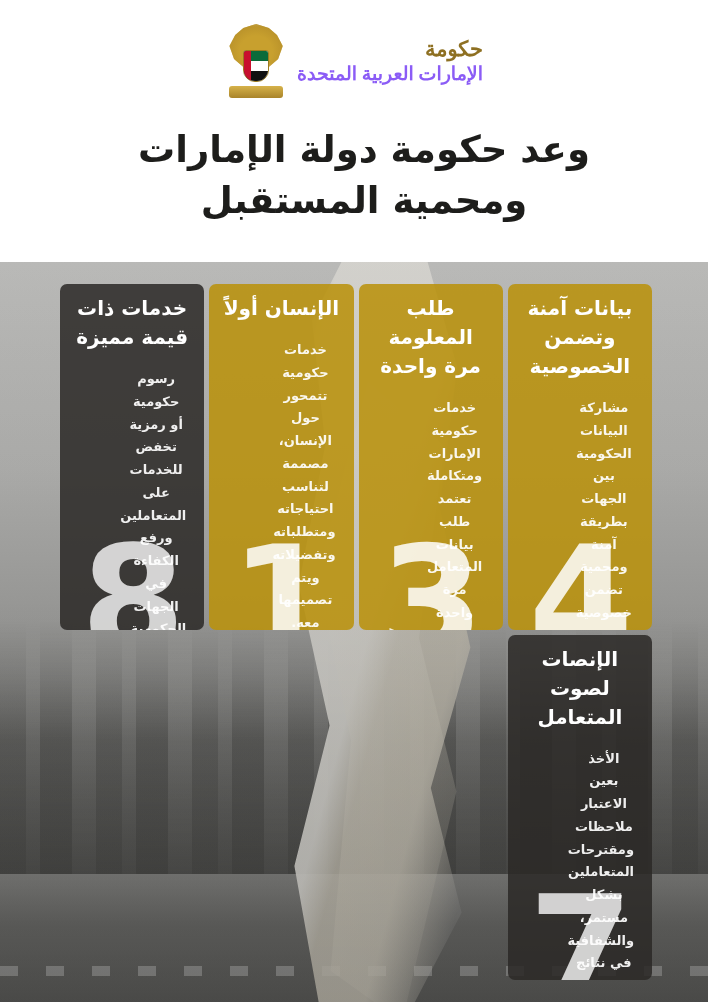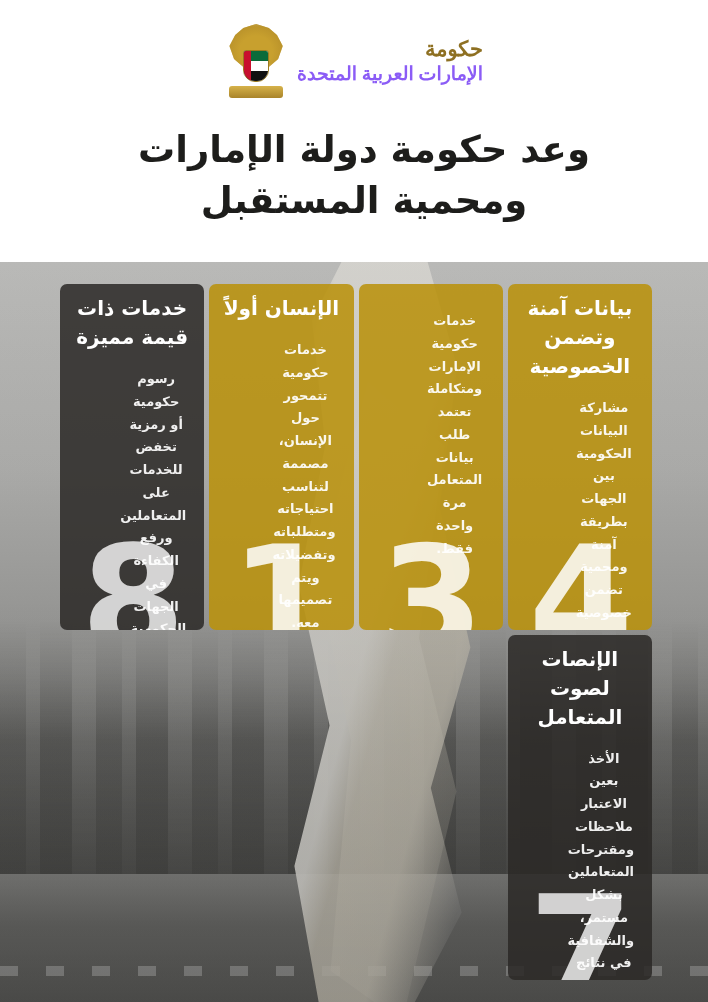--- a/index.html
+++ b/index.html
@@ -246,20 +246,21 @@
 
     <div class="grid">
 
       <div class="card">
         <div class="title">بيانات آمنة وتضمن الخصوصية</div>
         <div class="desc">مشاركة البيانات الحكومية بين الجهات بطريقة آمنة ومحمية تضمن خصوصية المتعامل.</div>
         <div class="num">4</div>
       </div>
 
       <div class="card">
+        <div class="title">طلب المعلومة مرة واحدة</div>
         <div class="desc">خدمات حكومية الإمارات ومتكاملة تعتمد طلب بيانات المتعامل مرة واحدة فقط.</div>
         <div class="num">3</div>
       </div>
 
 
       <div class="card">
         <div class="title">الإنسان أولاً</div>
         <div class="desc">خدمات حكومية تتمحور حول الإنسان، مصممة لتناسب احتياجاته ومتطلباته وتفضيلاته ويتم تصميمها معه.</div>
         <div class="num">1</div>
       </div>

